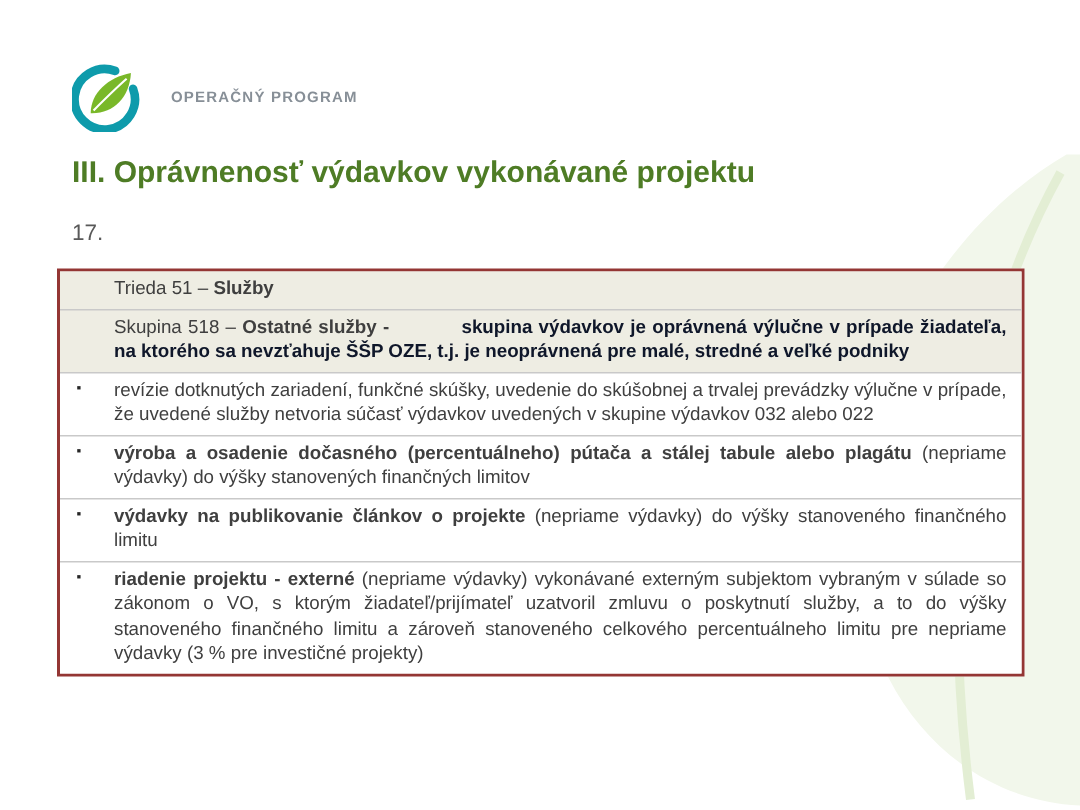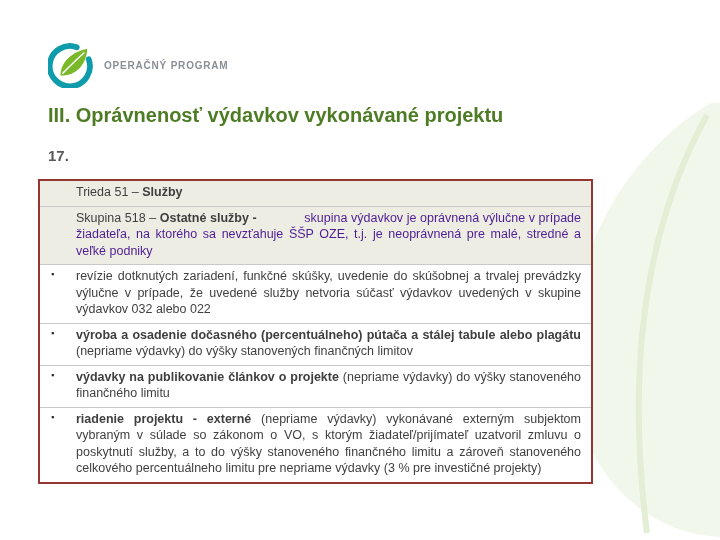--- a/index.html
+++ b/index.html
@@ -17,62 +17,62 @@
   .watermark {
     position: absolute;
     right: 0;
     top: 95px;
     width: 195px;
     height: 445px;
     pointer-events: none;
   }
 
   
-  .logo { position: absolute; top: 42px; left: 48px; display: flex; align-items: center; gap: 10px; }
+  .logo { position: absolute; top: 42px; left: 48px; display: flex; align-items: center; gap: 20px; }
   .logo-mark { width: 46px; height: 46px; }
   .logo-text { display: flex; flex-direction: column; justify-content: center; }
   .logo-text .l1 { font-size: 10px; font-weight: bold; color: #878f97; letter-spacing: 0.8px; }
   .logo-text .l2 { font-size: 10px; font-weight: bold; color: #35929f; letter-spacing: 0.4px; margin-top: 4px; }
 
   
   .title {
     position: absolute; top: 104px; left: 48px;
     font-size: 20px; font-weight: bold; color: #4e7c25;
   }
   .section-line {
     position: absolute; top: 147px; left: 48px;
     display: flex; gap: 32px; align-items: baseline;
-    font-size: 15px; font-weight: bold;
+    font-size: 15px; font-weight: normal;
   }
   .section-number { color: #595959; }
   .section-subtitle { color: #dda427; }
 
   
   .etable {
-    position: absolute; top: 179px; left: 38px; width: 555px;
+    position: absolute; top: 179px; left: 38px; width: 645px;
     border: 2px solid #943634;
     background: #ffffff;
   }
   .row {
     position: relative;
     padding: 3px 10px 5px 36px;
     font-size: 12.5px;
     line-height: 1.32;
     color: #3f3f3f;
     text-align: justify;
     border-top: 1px solid #c9c9c9;
     background: #ffffff;
   }
   .row:first-child { border-top: none; }
   .row.shaded { background: #eeede3; }
   .marker {
     position: absolute; left: 11px; top: 4px;
     font-size: 9px; color: #262626;
   }
-  .blue { color: #4c1d95; font-weight: normal; margin-left: 44px; }
+  .blue { color: #0f172a; font-weight: bold; margin-left: 44px; }
   b { font-weight: bold; }
 </style>
 </head>
 <body>
 
 <div class="slide">
 
   <svg class="watermark" viewBox="0 0 195 445" aria-hidden="true">
     <path d="M186 8 C100 58 38 168 46 278 C52 368 112 438 195 442 L195 8 Z" fill="#f2f7eb"></path>
     <path d="M182 20 C128 118 98 250 122 438" stroke="#e3eed4" stroke-width="6" fill="none"></path>

